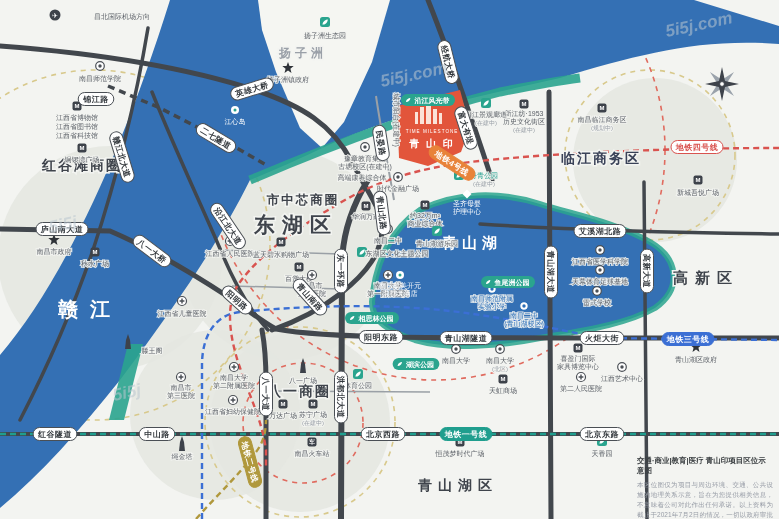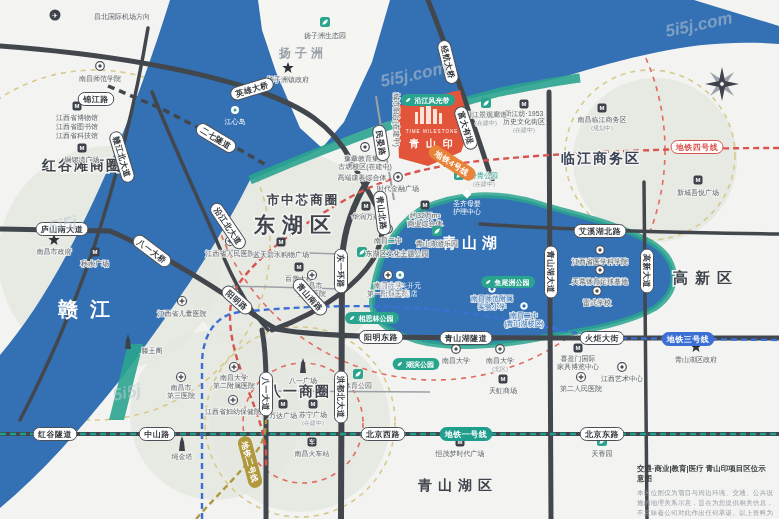--- a/index.html
+++ b/index.html
@@ -1,21 +1,21 @@
 <!DOCTYPE html>
 <html><head>
 <meta charset="utf-8">
 <style>
   html,body{margin:0;padding:0;background:#ddd;}
   #app{width:779px;height:519px;position:relative;overflow:hidden;
        background:#f3f4f1;font-family:"Liberation Sans","DejaVu Sans",sans-serif;}
   svg{position:absolute;left:0;top:0;}
   svg text{font-family:"Liberation Sans","DejaVu Sans",sans-serif;}
   .disc{position:absolute;left:637px;top:456px;width:136px;z-index:5;}
-  .disc h4{margin:8px 0 4px 0;font-size:7.5px;color:#3c4043;font-weight:bold;}
+  .disc h4{margin:0 0 4px 0;font-size:7.5px;color:#3c4043;font-weight:bold;}
   .disc p{margin:0;font-size:6.5px;line-height:1.55;color:#979ca6;text-align:justify;}
 </style>
 </head>
 <body>
 
 <div id="app">
   <svg id="map" width="779" height="519" viewBox="0 0 779 519">
       <circle cx="285" cy="255" r="105" fill="#e4e6e1" opacity="0.85"></circle>
       <circle cx="110" cy="258" r="112" fill="#e4e6e1" opacity="0.85"></circle>
       <circle cx="655" cy="160" r="82" fill="#e4e6e1" opacity="0.85"></circle>

